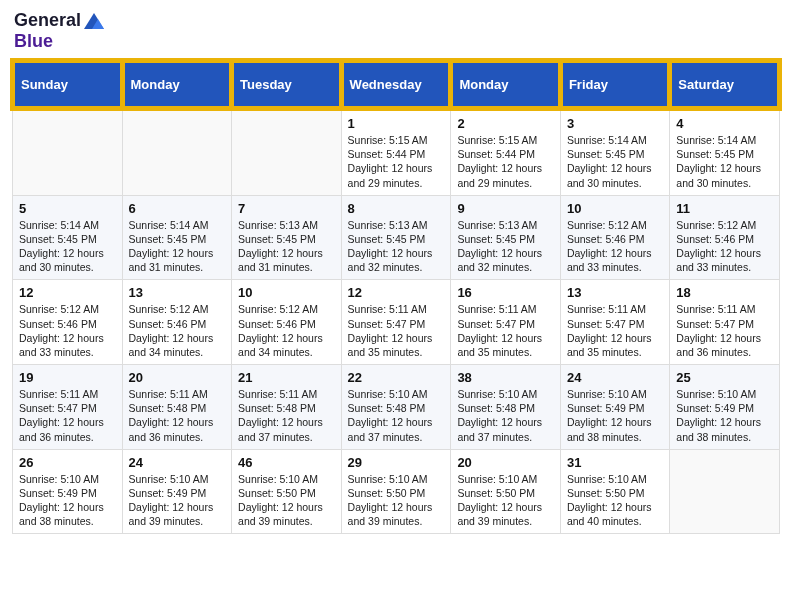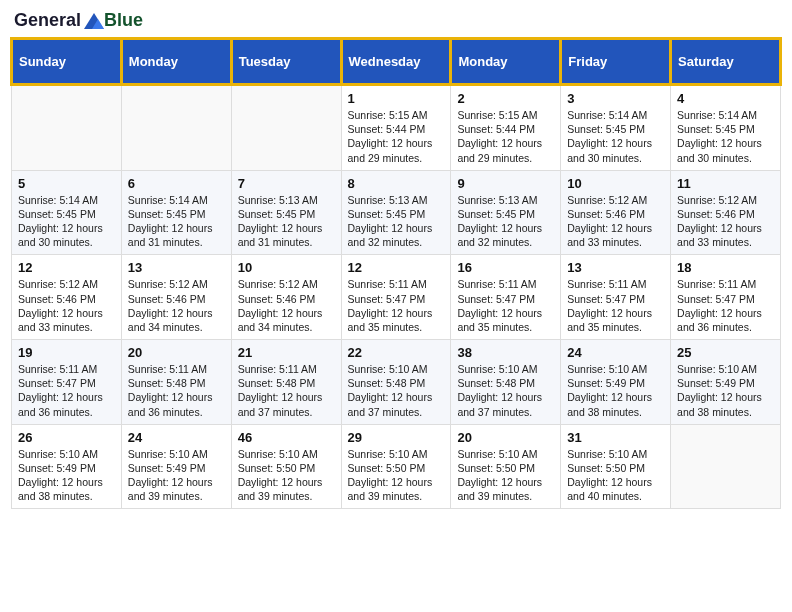--- a/index.html
+++ b/index.html
@@ -12,20 +12,21 @@
     }
     .header {
       display: flex;
       justify-content: space-between;
       align-items: flex-start;
       margin-bottom: 6px;
       padding: 0 4px;
     }
     .logo {
       display: flex;
+      flex-direction: column;
       align-items: flex-start;
     }
     .logo-row {
       display: flex;
       align-items: center;
       gap: 2px;
     }
     .title-area {
       text-align: right;
     }
@@ -43,21 +44,21 @@
       border-collapse: collapse;
       border: 1px solid #ccc;
     }
     .calendar th {
       background-color: #2255bb;
       color: white;
       text-align: left;
       padding: 14px 6px;
       font-size: 13px;
       font-weight: bold;
-      border: 3px solid #eab308;
+      border: 5px solid #eab308;
     }
     .calendar td {
       vertical-align: top;
       padding: 5px 6px;
       border: 1px solid #ddd;
       width: 110px;
       min-height: 80px;
       font-size: 11px;
       color: #222;
       background: #fff;
@@ -89,21 +90,21 @@
 <div class="header">
   <div class="logo">
     <div class="logo-row">
       <span style="font-size:18px;font-weight:bold;color:#1a1a2e;">General</span>
       <svg width="20" height="16" viewBox="0 0 20 16" style="margin-left:1px;">
         <polygon points="0,16 10,0 20,16" fill="#2255bb"></polygon>
         <polygon points="8,16 14,6 20,16" fill="#4488ff" opacity="0.7"></polygon>
       </svg>
     </div>
     <div>
-      <span style="font-size:18px;font-weight:bold;color:#14532d;">Blue</span>
+      <span style="font-size:18px;font-weight:bold;color:#4c1d95;">Blue</span>
     </div>
   </div>
   <div class="title-area">
     <div class="month-title"></div>
     <div class="location-title"></div>
   </div>
 </div>
 
 <table class="calendar">
   <thead>

